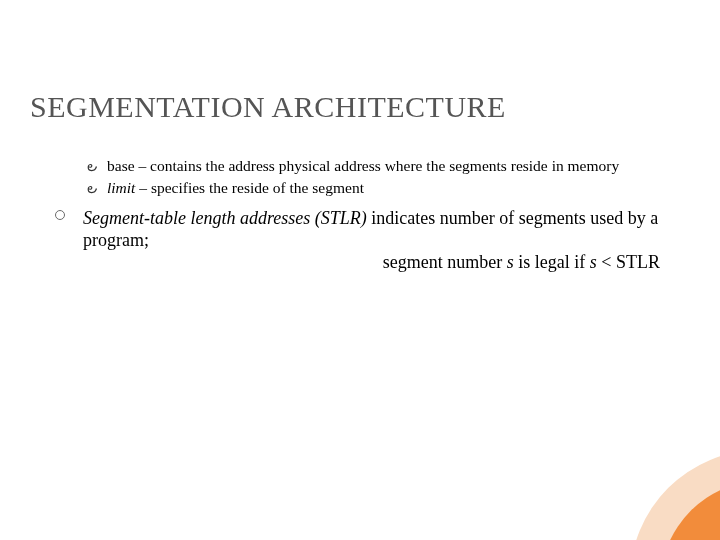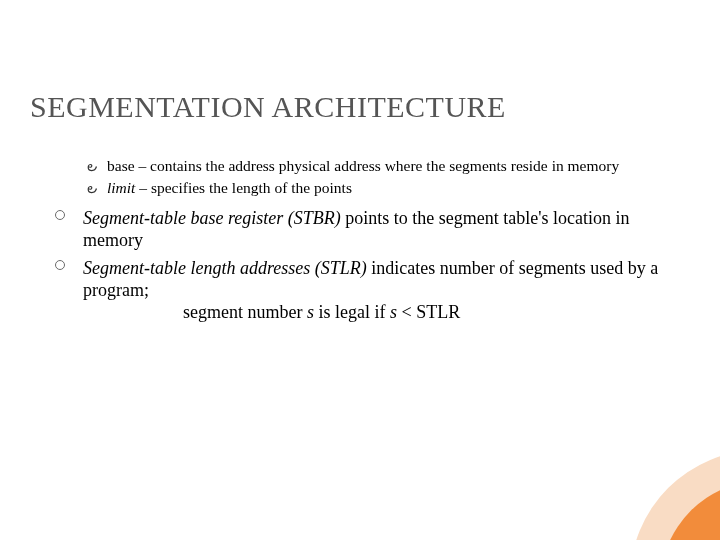--- a/index.html
+++ b/index.html
@@ -67,20 +67,21 @@
     color: #333;
     font-family: Arial, sans-serif;
   }
   .indent-center {
     padding-left: 130px;
     display: block;
   }
   .indent-some {
     padding-left: 100px;
     display: block;
+    text-align: right;
   }
   .b2group {
     margin: 7px 0 10px 0;
   }
   .bold { font-weight: bold; }
   .italic { font-style: italic; }
   
   .deco-outer {
     position: absolute;
     right: -170px;
@@ -112,32 +113,25 @@
 
     <div class="b2group">
       <div class="bullet2">
         <span class="marker">౿</span>
         <span>base – contains the address physical address where the segments reside in memory</span>
       </div>
       <div class="bullet2">
         <span class="marker">౿</span>
         <span>
           <span class="italic">limit</span>
-          <span> – specifies the length of the points</span>
+          <span> – specifies the reside of the segment</span>
         </span>
       </div>
     </div>
 
-    <div class="bullet1">
-      <span class="marker"></span>
-      <span>
-        <span class="italic">Segment-table base register (STBR)</span>
-        <span> points to the segment table's location in memory</span>
-      </span>
-    </div>
 
     <div class="bullet1">
       <span class="marker"></span>
       <span>
         <span class="italic">Segment-table length addresses (STLR)</span>
         <span> indicates number of segments used by a program;</span>
       </span><br>
       <span class="indent-some">
         <span>segment number </span>
         <span class="italic">s</span>

